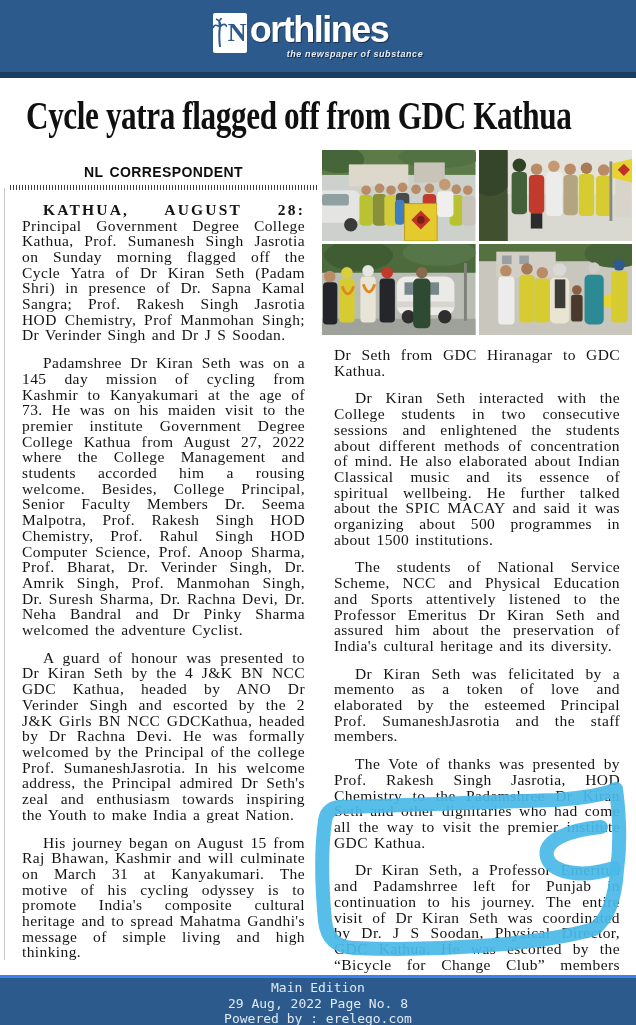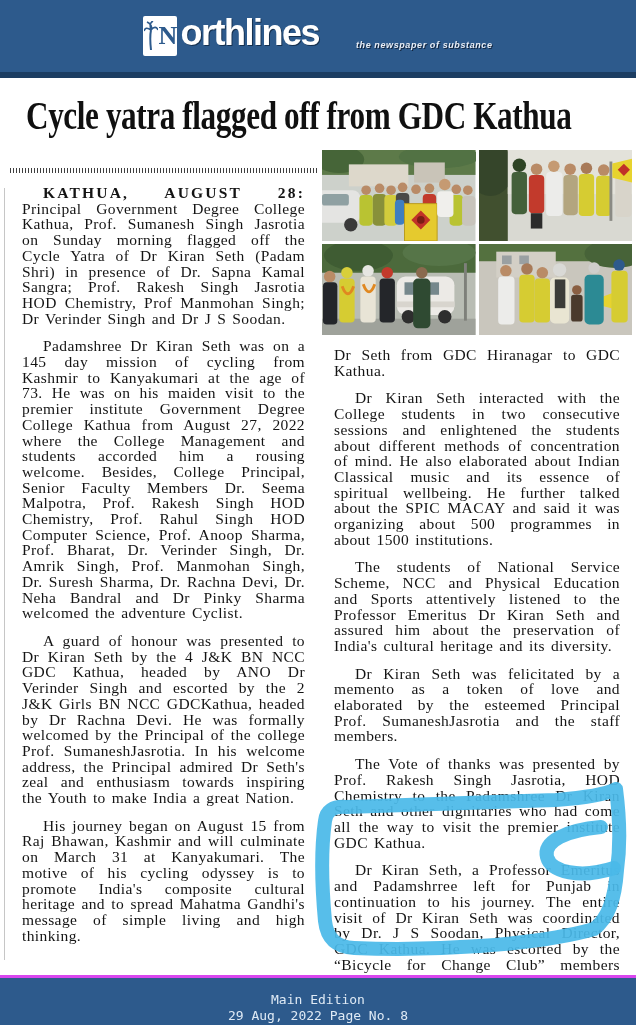--- a/index.html
+++ b/index.html
@@ -5,21 +5,21 @@
   html,body{margin:0;padding:0;background:#fff;}
   .page{position:relative;width:636px;height:1025px;margin:0 auto;background:#fff;overflow:hidden;
         font-family:"Liberation Serif",serif;}
 
   
   .masthead{height:72px;background:var(--band,#2d5a8c);display:flex;align-items:center;justify-content:center;}
   .masthead-strip{height:6px;background:var(--strip,#1c3d62);}
   .brand{display:flex;align-items:flex-start;gap:3px;}
   .logo-box{width:34px;height:40px;background:#fff;border-radius:2px;display:flex;align-items:center;justify-content:center;gap:1px;}
   .logo-n{font:700 26px/1 "Liberation Serif",serif;color:var(--band,#2d5a8c);}
-  .brand-text{display:flex;flex-direction:row;align-items:flex-end;}
+  .brand-text{display:flex;flex-direction:column;align-items:flex-start;}
   .wordmark{font:700 36px/0.95 "Liberation Sans",sans-serif;color:#fff;letter-spacing:-1.5px;text-shadow:1px 1px 0 #16304e;}
   .tagline{font:italic 700 9px/1 "Liberation Sans",sans-serif;color:#e8eef6;text-shadow:1px 1px 0 #12243d;margin-top:2px;letter-spacing:.6px;margin-left:37px;}
 
   
   .headline{position:absolute;top:96px;left:26px;margin:0;font:700 39px/1 "Liberation Serif",serif;
             color:#101010;letter-spacing:-.5px;white-space:nowrap;transform:scaleX(.8);transform-origin:left top;}
 
   .vrule{position:absolute;left:4px;top:188px;width:1px;height:772px;background:#c6c6c6;}
 
   
@@ -37,22 +37,22 @@
   
   .collage{margin:0 0 7px 0;display:grid;grid-template-columns:1fr 1fr;grid-auto-rows:91px;gap:3px;}
   .collage svg{width:100%;height:100%;display:block;}
 
   
   .marker{position:absolute;left:0;top:0;width:636px;height:1025px;pointer-events:none;z-index:6;}
   .marker path{fill:none;stroke:var(--marker,#4ab9e8);stroke-width:14;stroke-linecap:round;stroke-linejoin:round;opacity:.93;}
 
   
   .footer{position:absolute;left:0;right:0;bottom:0;height:50px;background:var(--band,#2d5a8c);
-          border-top:3px solid #d946ef;text-align:center;font-family:"DejaVu Sans Mono",monospace;
-          font-size:13px;line-height:15.5px;color:#dfeaf5;padding-top:14px;box-sizing:border-box;}
+          border-top:3px solid #3b82f6;text-align:center;font-family:"DejaVu Sans Mono",monospace;
+          font-size:13px;line-height:15.5px;color:#dfeaf5;padding-top:2px;box-sizing:border-box;}
 </style>
 </head>
 <body>
 
 <div class="page">
 
   <header class="masthead">
     <div class="brand">
       <span class="logo-box">
         <svg width="14" height="30" viewBox="0 0 14 30">
@@ -68,20 +68,21 @@
     </div>
   </header>
   <div class="masthead-strip"></div>
 
   <h1 class="headline">Cycle yatra flagged off from GDC Kathua</h1>
 
   <div class="vrule"></div>
 
   <section class="col col-left">
     <div class="byline-wrap">
+      <div class="byline">NL CORRESPONDENT</div>
       <div class="byline-rule"></div>
     </div>
     <div id="left-col-paras">
         <p class="gpara"><b class="dateline">KATHUA, AUGUST 28: </b>Principal Government Degree College Kathua, Prof. Sumanesh Singh Jasrotia on Sunday morning flagged off the Cycle Yatra of Dr Kiran Seth (Padam Shri) in presence of Dr. Sapna Kamal Sangra; Prof. Rakesh Singh Jasrotia HOD Chemistry, Prof Manmohan Singh; Dr Verinder Singh and Dr J S Soodan.</p>
         <p class="gpara">Padamshree Dr Kiran Seth was on a 145 day mission of cycling from Kashmir to Kanyakumari at the age of 73. He was on his maiden visit to the premier institute Government Degree College Kathua from August 27, 2022 where the College Management and students accorded him a rousing welcome. Besides, College Principal, Senior Faculty Members Dr. Seema Malpotra, Prof. Rakesh Singh HOD Chemistry, Prof. Rahul Singh HOD Computer Science, Prof. Anoop Sharma, Prof. Bharat, Dr. Verinder Singh, Dr. Amrik Singh, Prof. Manmohan Singh, Dr. Suresh Sharma, Dr. Rachna Devi, Dr. Neha Bandral and Dr Pinky Sharma welcomed the adventure Cyclist.</p>
         <p class="gpara">A guard of honour was presented to Dr Kiran Seth by the 4 J&amp;K BN NCC GDC Kathua, headed by ANO Dr Verinder Singh and escorted by the 2 J&amp;K Girls BN NCC GDCKathua,  headed by Dr Rachna Devi. He was formally welcomed by the Principal of the college Prof. SumaneshJasrotia. In his welcome address, the Principal admired Dr Seth's zeal and enthusiasm towards inspiring the Youth to make India a great Nation.</p>
         <p class="gpara">His journey began on August 15  from Raj Bhawan, Kashmir and will culminate on March 31 at Kanyakumari. The motive of his cycling odyssey is to promote  India's composite cultural heritage and to spread Mahatma Gandhi's message of simple living and high thinking.</p>
       </div>
   </section>
 

